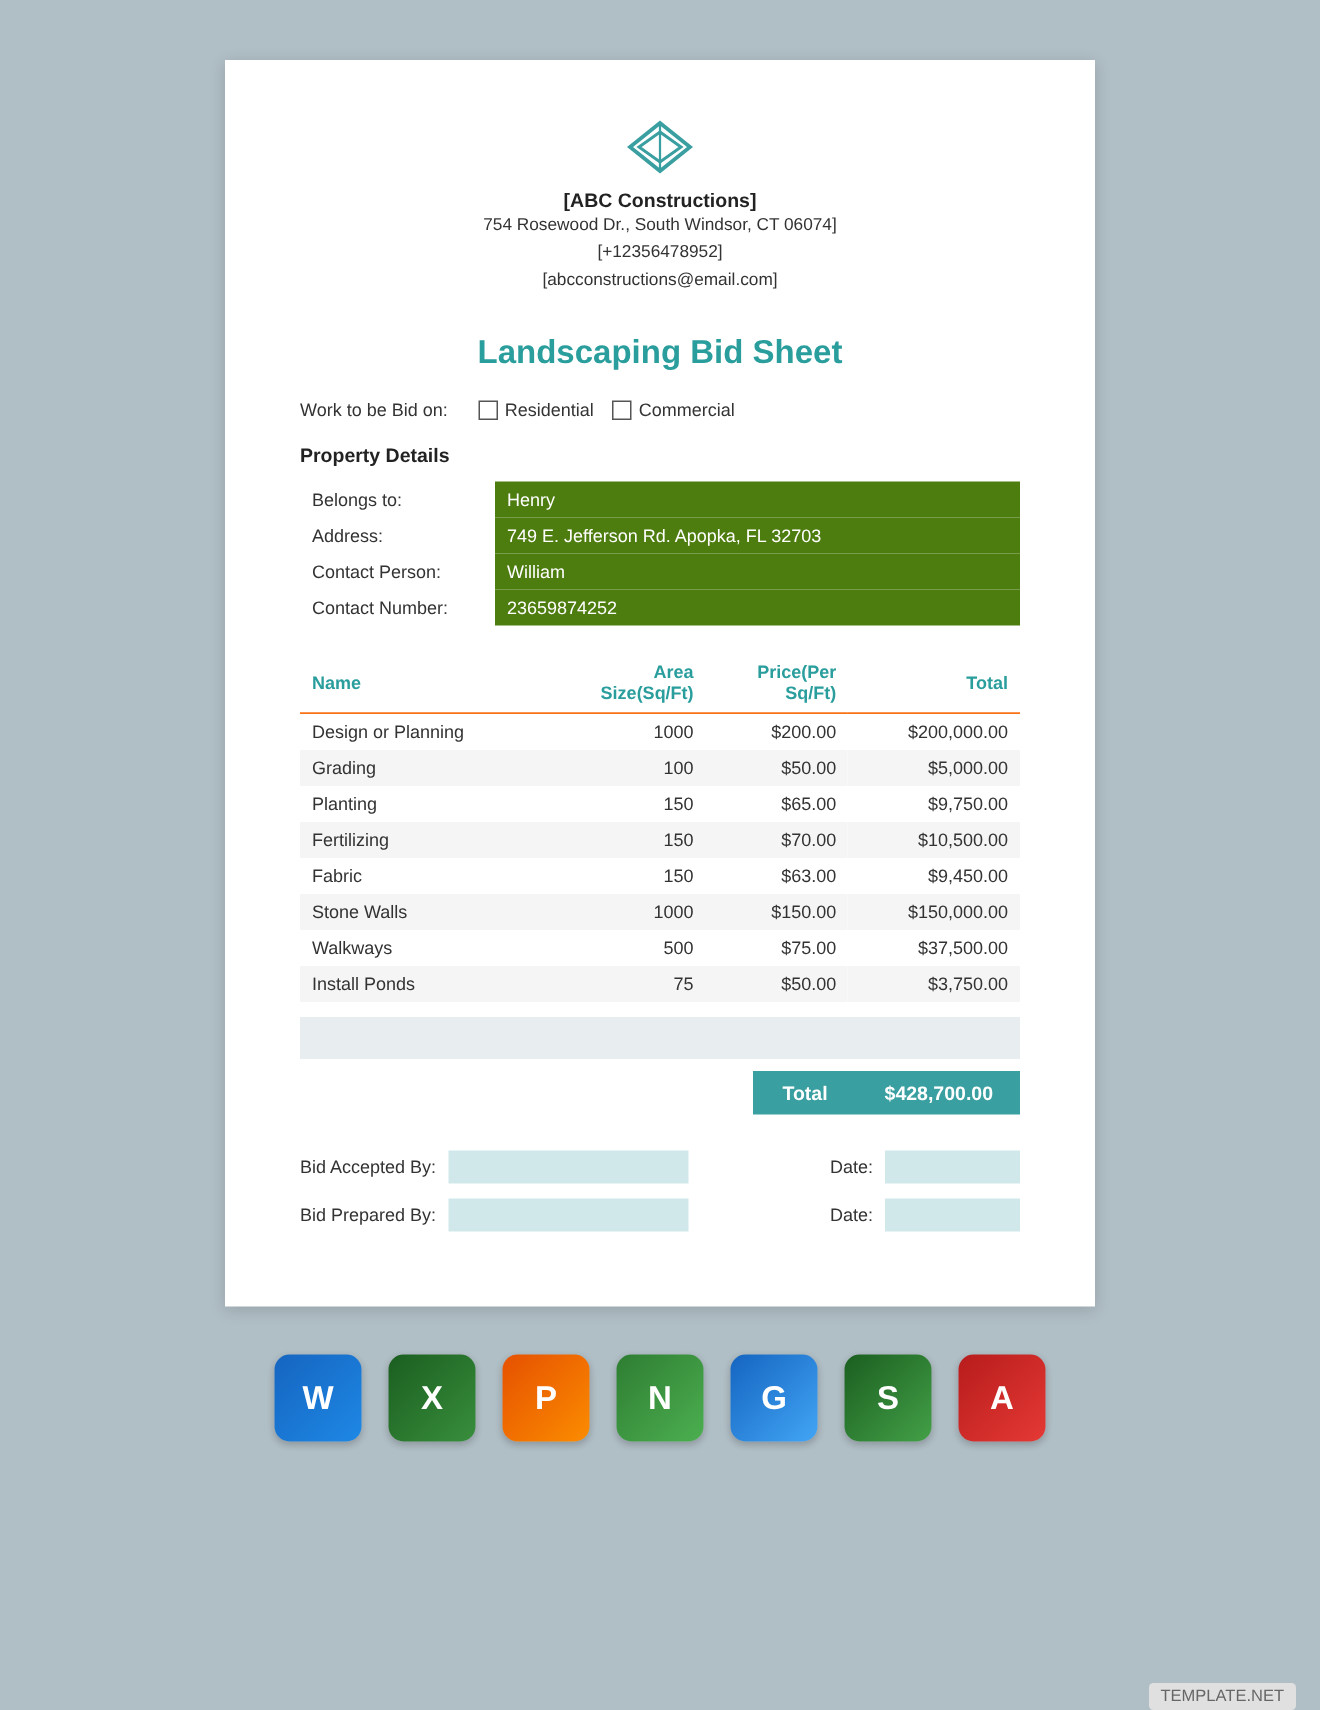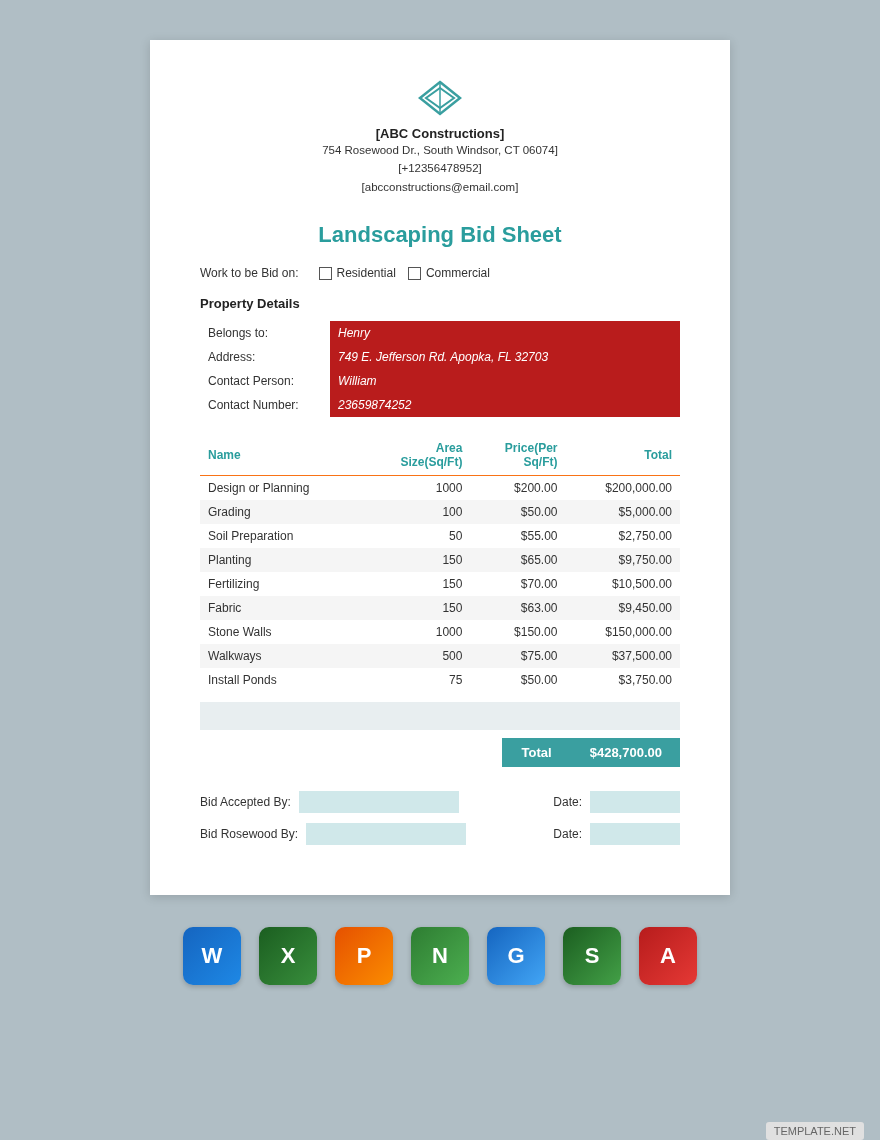--- a/index.html
+++ b/index.html
@@ -97,24 +97,23 @@
       font-size: 12px;
       padding: 5px 8px;
       margin-top: 22px;
     }
     .prop-label {
       color: #333;
       font-weight: normal;
       width: 130px;
     }
     .prop-value {
-      background: #b91c1c;
+      background: #4d7c0f;
       color: #fff;
       padding: 5px 10px;
-      font-style: italic;
     }
 
     
     .items-table {
       width: 100%;
       border-collapse: collapse;
       margin-bottom: 10px;
     }
     .items-table thead tr {
       background: #fff;
@@ -304,26 +303,20 @@
     <td>$200.00</td>
     <td>$200,000.00</td>
   </tr>
         <tr>
     <td>Grading</td>
     <td>100</td>
     <td>$50.00</td>
     <td>$5,000.00</td>
   </tr>
         <tr>
-    <td>Soil Preparation</td>
-    <td>50</td>
-    <td>$55.00</td>
-    <td>$2,750.00</td>
-  </tr>
-        <tr>
     <td>Planting</td>
     <td>150</td>
     <td>$65.00</td>
     <td>$9,750.00</td>
   </tr>
         <tr>
     <td>Fertilizing</td>
     <td>150</td>
     <td>$70.00</td>
     <td>$10,500.00</td>
@@ -364,21 +357,21 @@
     </div>
   </div>
 
   <div class="signature-section">
     <div class="sig-left">
       <div class="sig-row">
         <span class="sig-label">Bid Accepted By:</span>
         <div class="sig-box"></div>
       </div>
       <div class="sig-row">
-        <span class="sig-label">Bid Rosewood By:</span>
+        <span class="sig-label">Bid Prepared By:</span>
         <div class="sig-box"></div>
       </div>
     </div>
     <div class="sig-right">
       <div class="sig-row">
         <span class="sig-label">Date:</span>
         <div class="date-box"></div>
       </div>
       <div class="sig-row">
         <span class="sig-label">Date:</span>

